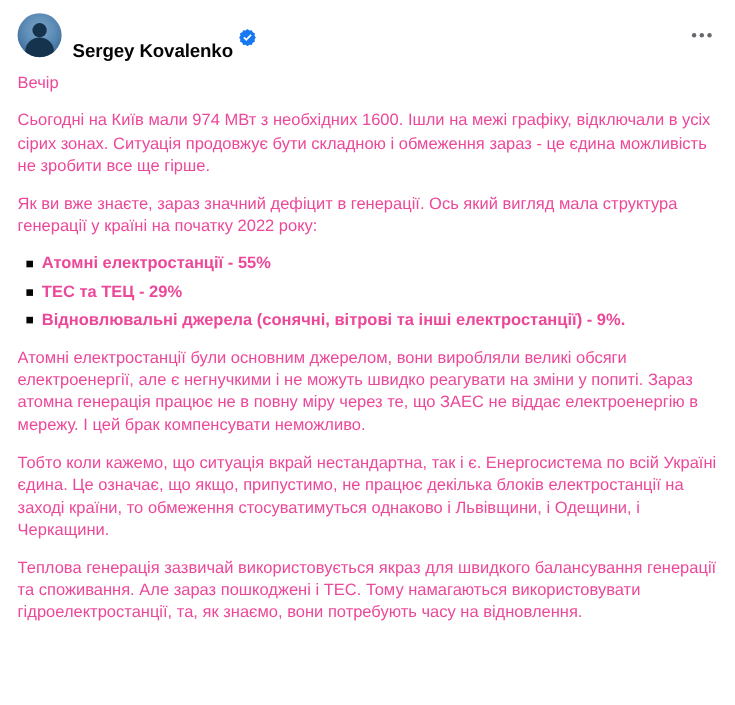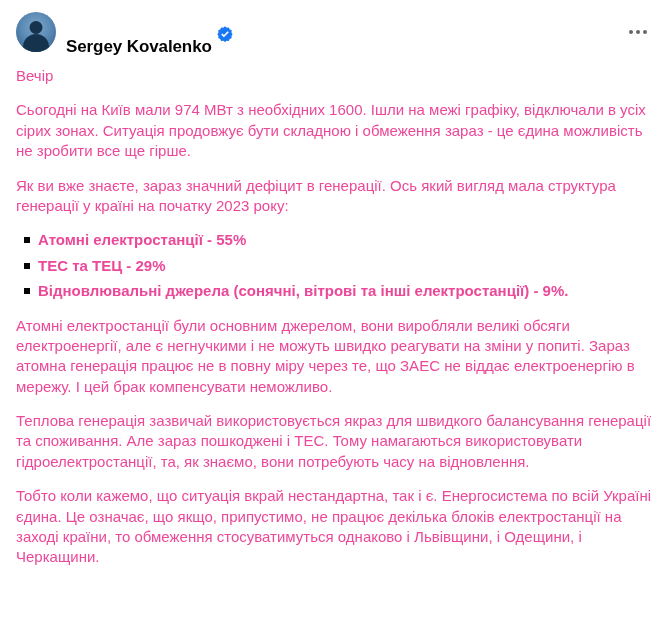--- a/index.html
+++ b/index.html
@@ -170,27 +170,27 @@
 
   <div class="more-btn">
     <span class="dot"></span>
     <span class="dot"></span>
     <span class="dot"></span>
   </div>
 
   <div class="body-text">
     <p>Вечір</p>
     <p>Сьогодні на Київ мали 974 МВт з необхідних 1600. Ішли на межі графіку, відключали в усіх сірих зонах. Ситуація продовжує бути складною і обмеження зараз - це єдина можливість не зробити все ще гірше.</p>
-    <p>Як ви вже знаєте, зараз значний дефіцит в генерації. Ось який вигляд мала структура генерації у країні на початку 2023 року:</p>
+    <p>Як ви вже знаєте, зараз значний дефіцит в генерації. Ось який вигляд мала структура генерації у країні на початку 2022 року:</p>
 
     <ul class="bullets">
       <li>Атомні електростанції - 55%</li>
       <li>ТЕС та ТЕЦ - 29%</li>
       <li>Відновлювальні джерела (сонячні, вітрові та інші електростанції) - 9%.</li>
     </ul>
 
     <p>Атомні електростанції були основним джерелом, вони виробляли великі обсяги електроенергії, але є негнучкими і не можуть швидко реагувати на зміни у попиті. Зараз атомна генерація працює не в повну міру через те, що ЗАЕС не віддає електроенергію в мережу. І цей брак компенсувати неможливо.</p>
+    <p>Тобто коли кажемо, що ситуація вкрай нестандартна, так і є. Енергосистема по всій Україні єдина. Це означає, що якщо, припустимо, не працює декілька блоків електростанції на заході країни, то обмеження стосуватимуться однаково і Львівщини, і Одещини, і Черкащини.</p>
     <p>Теплова генерація зазвичай використовується якраз для швидкого балансування генерації та споживання. Але зараз пошкоджені і ТЕС. Тому намагаються використовувати гідроелектростанції, та, як знаємо, вони потребують часу на відновлення.</p>
-    <p>Тобто коли кажемо, що ситуація вкрай нестандартна, так і є. Енергосистема по всій Україні єдина. Це означає, що якщо, припустимо, не працює декілька блоків електростанції на заході країни, то обмеження стосуватимуться однаково і Львівщини, і Одещини, і Черкащини.</p>
 
   </div>
 
 </div>
 
 </body></html>

